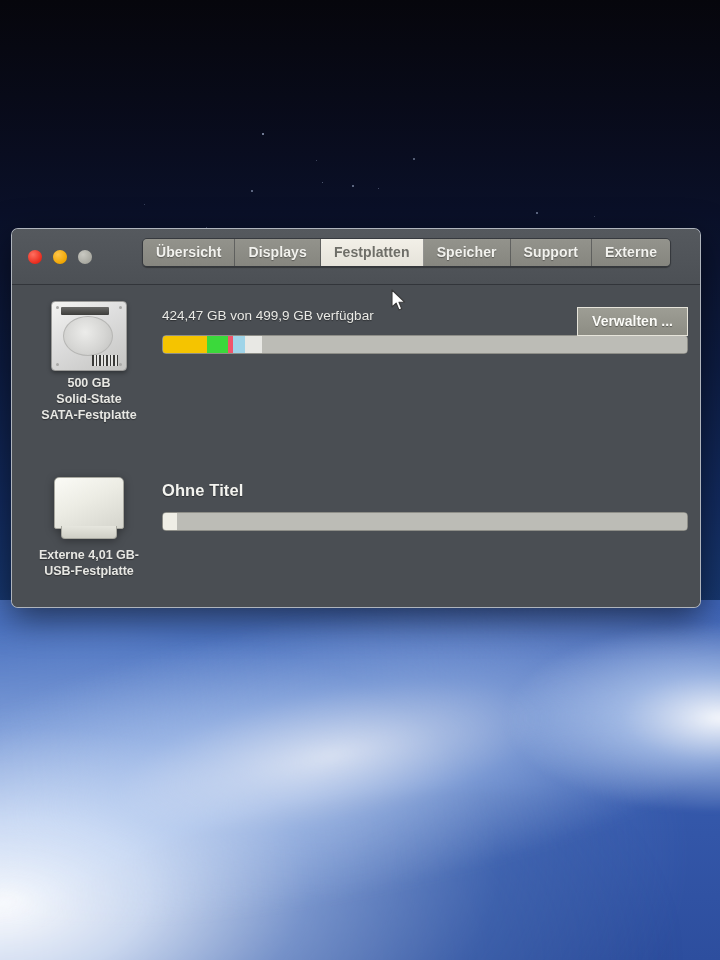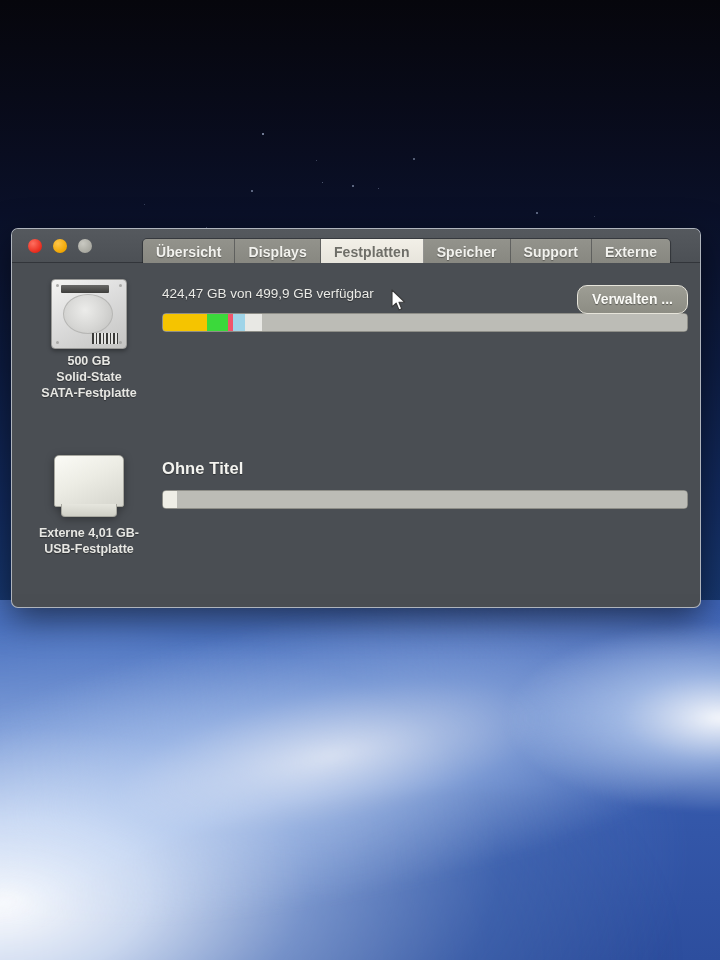--- a/index.html
+++ b/index.html
@@ -97,21 +97,21 @@
     width:690px; height:380px;
     background:#494d52;
     border-radius:7px;
     border:1px solid rgba(215,220,228,0.72);
     box-shadow:0 10px 34px rgba(0,0,0,0.55);
     overflow:hidden;
   }
 
   #titlebar {
     position:relative;
-    height:34px;
+    height:56px;
     background:linear-gradient(180deg,#55595e 0%, #4c5055 100%);
     border-bottom:1px solid #32353a;
     display:flex;
     align-items:center;
   }
   #traffic {
     display:flex;
     gap:11px;
     margin-left:16px;
   }
@@ -278,21 +278,21 @@
 
   #btn-verwalten {
     position:absolute;
     right:0; top:6px;
     padding:5px 14px 6px 14px;
     font-size:14px;
     font-weight:600;
     color:#fbfbf7;
     background:linear-gradient(180deg,#9d9d94 0%, #8d8d84 100%);
     border:1px solid #e6e4da;
-    border-radius:10px;
+    border-radius:0;
     text-shadow:0 1px 1px rgba(0,0,0,0.4);
     white-space:nowrap;
   }
 
   
   #cursor {
     position:absolute;
     left:391px; top:289px;
     width:16px; height:24px;
     pointer-events:none;

